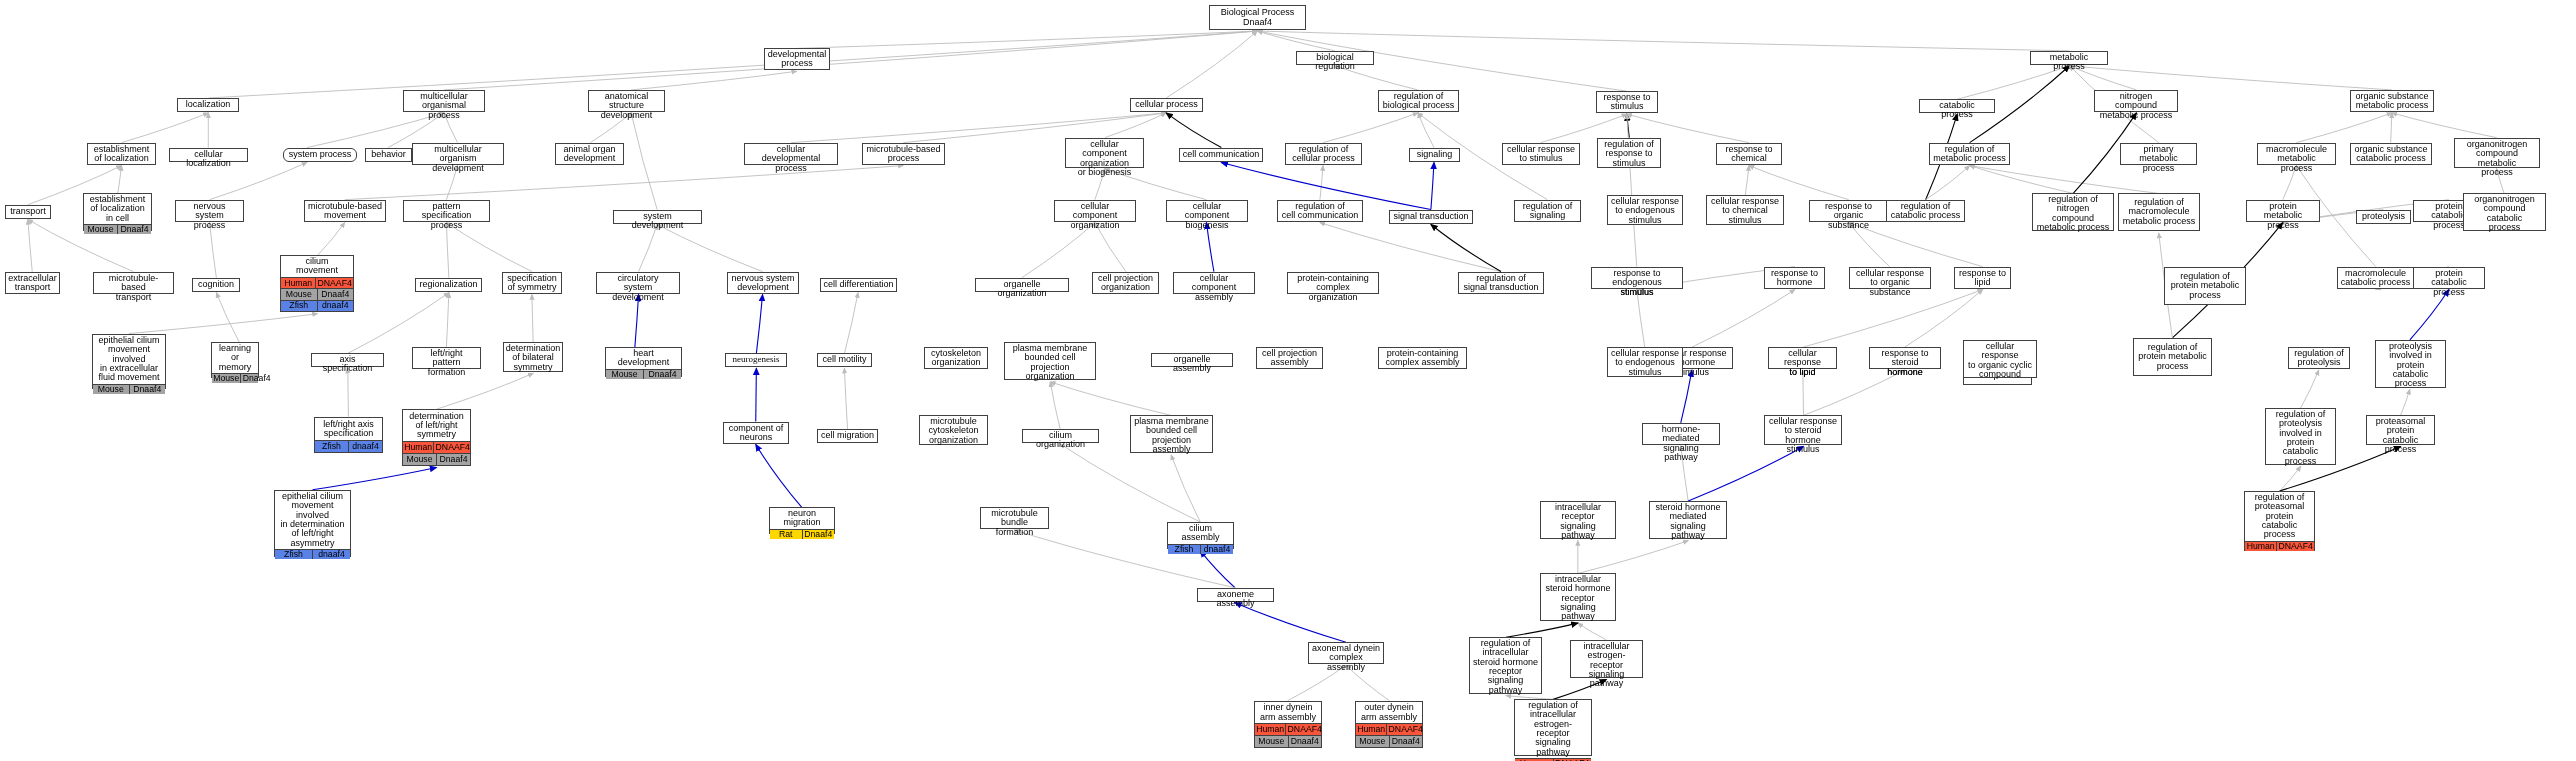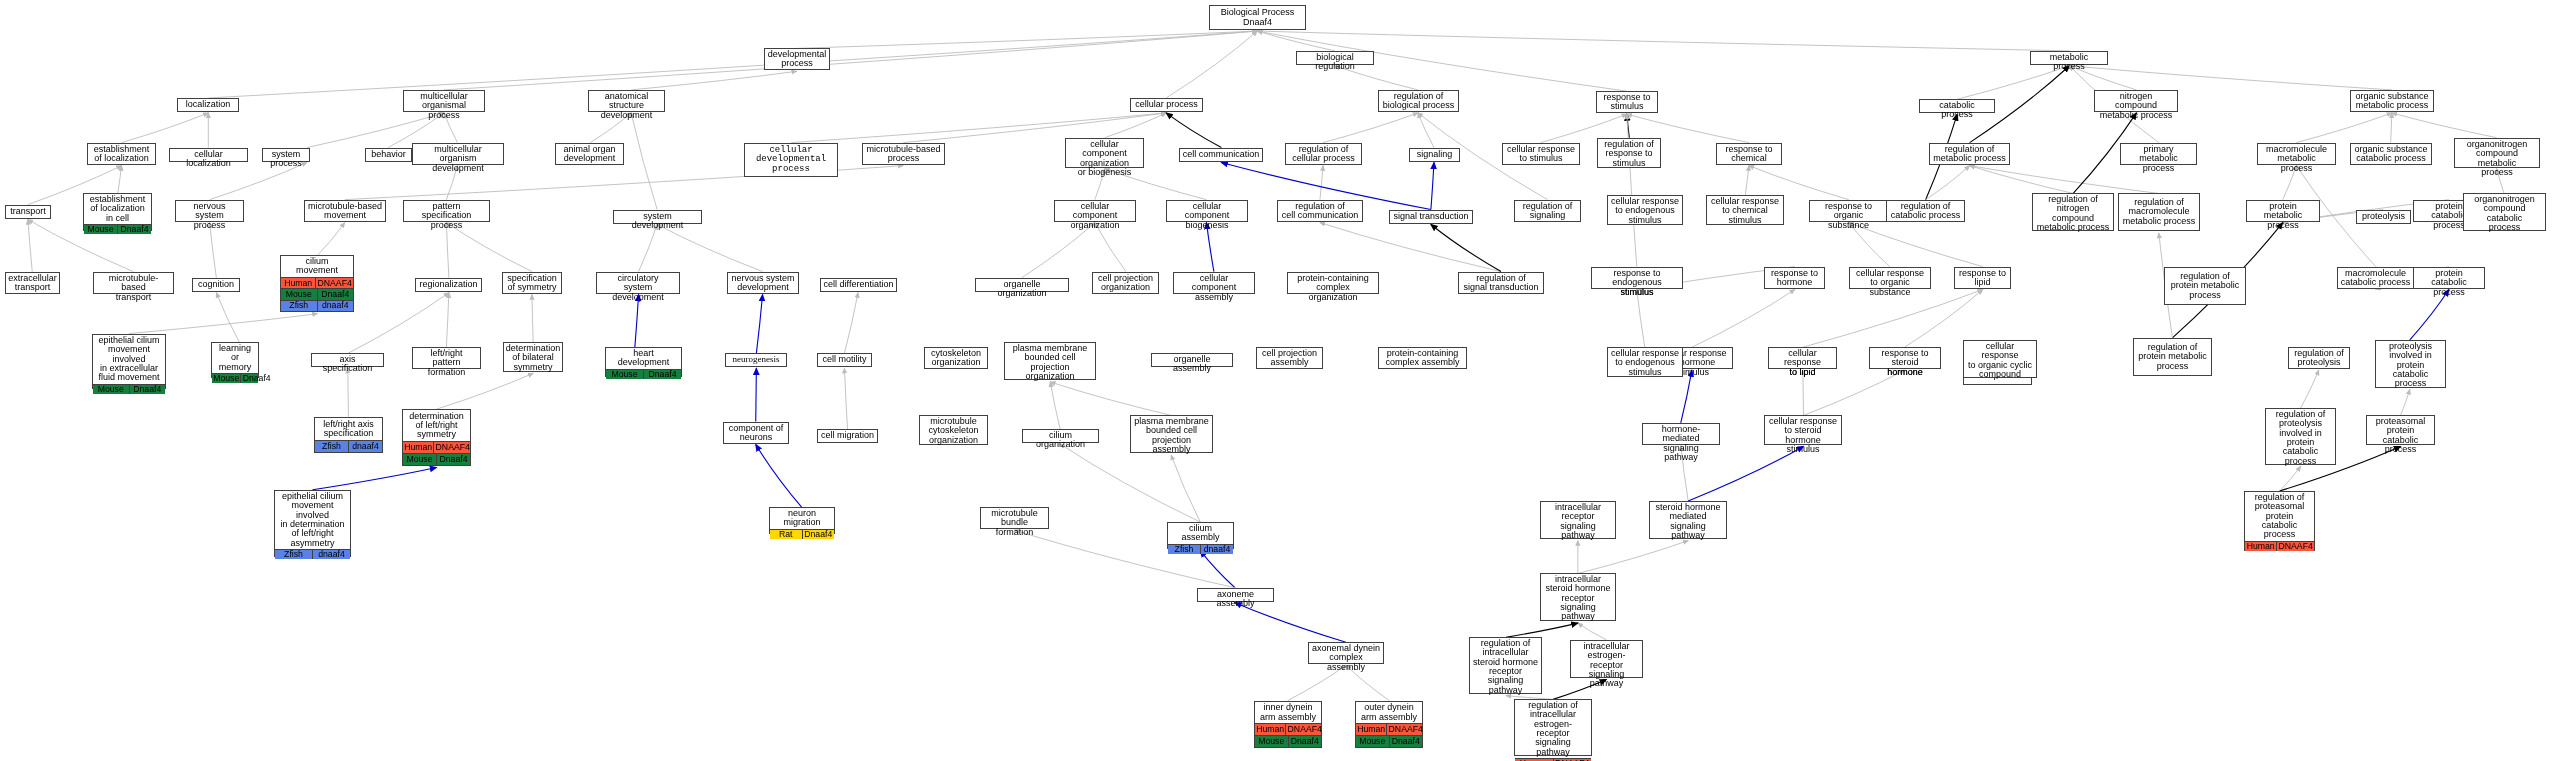--- a/index.html
+++ b/index.html
@@ -9,21 +9,21 @@
   .node{position:absolute;box-sizing:border-box;border:1.2px solid #404040;background:#ffffff;
         display:flex;flex-direction:column;align-items:stretch;}
   .node .title{flex:1;display:flex;align-items:center;justify-content:center;text-align:center;
         padding:1.2px 2.5px;font-size:9px;line-height:9.3px;color:#000;white-space:pre-line;}
   .node.root{border:1.9px solid #404040;}
   .annrow{display:flex;border-top:1.2px solid #404040;height:11px;}
   .annrow .sp,.annrow .gn{flex:1;display:flex;align-items:center;justify-content:center;
         font-size:8.7px;line-height:8.7px;color:#000;padding:0 1.2px;white-space:nowrap;}
   .annrow .sp{border-right:1.2px solid #404040;}
   .ann-human{background:#F9553B;}
-  .ann-mouse{background:#15803d;}
+  .ann-mouse{background:#a3a3a3;}
   .ann-zfish{background:#5A82E6;}
   .ann-rat{background:#FFD700;}
 </style>
 </head>
 <body>
 
 <div id="canvas">
   <svg id="edges" viewBox="0 0 4155 1229" width="2576" height="762">
       <defs>
         <marker id="ar-is_a" markerWidth="7" markerHeight="7" refX="6" refY="3" orient="auto">
@@ -204,35 +204,35 @@
         <div class="title">organic substance
 metabolic process</div>
       </div>
       <div class="node" style="left: 87px; top: 143px; width: 69px; height: 22px;">
         <div class="title">establishment
 of localization</div>
       </div>
       <div class="node" style="left: 169px; top: 148px; width: 79px; height: 13.6px;">
         <div class="title">cellular localization</div>
       </div>
-      <div class="node" style="left: 262px; top: 148px; width: 48px; height: 13.6px;">
+      <div class="node" style="left: 283px; top: 148px; width: 74px; height: 13.6px; border-radius: 6px;">
         <div class="title">system process</div>
       </div>
       <div class="node" style="left: 365px; top: 148px; width: 47px; height: 13.6px;">
         <div class="title">behavior</div>
       </div>
       <div class="node" style="left: 412px; top: 143px; width: 92px; height: 22px;">
         <div class="title">multicellular
 organism development</div>
       </div>
       <div class="node" style="left: 555px; top: 143px; width: 69px; height: 22px;">
         <div class="title">animal organ
 development</div>
       </div>
-      <div class="node" style="left: 744px; top: 143px; width: 94px; height: 34px; font-family: Liberation Mono, monospace;">
+      <div class="node" style="left: 744px; top: 143px; width: 94px; height: 22px;">
         <div class="title">cellular developmental
 process</div>
       </div>
       <div class="node" style="left: 862px; top: 143px; width: 83px; height: 22px;">
         <div class="title">microtubule-based
 process</div>
       </div>
       <div class="node" style="left: 1065px; top: 138px; width: 79px; height: 30px;">
         <div class="title">cellular component
 organization

